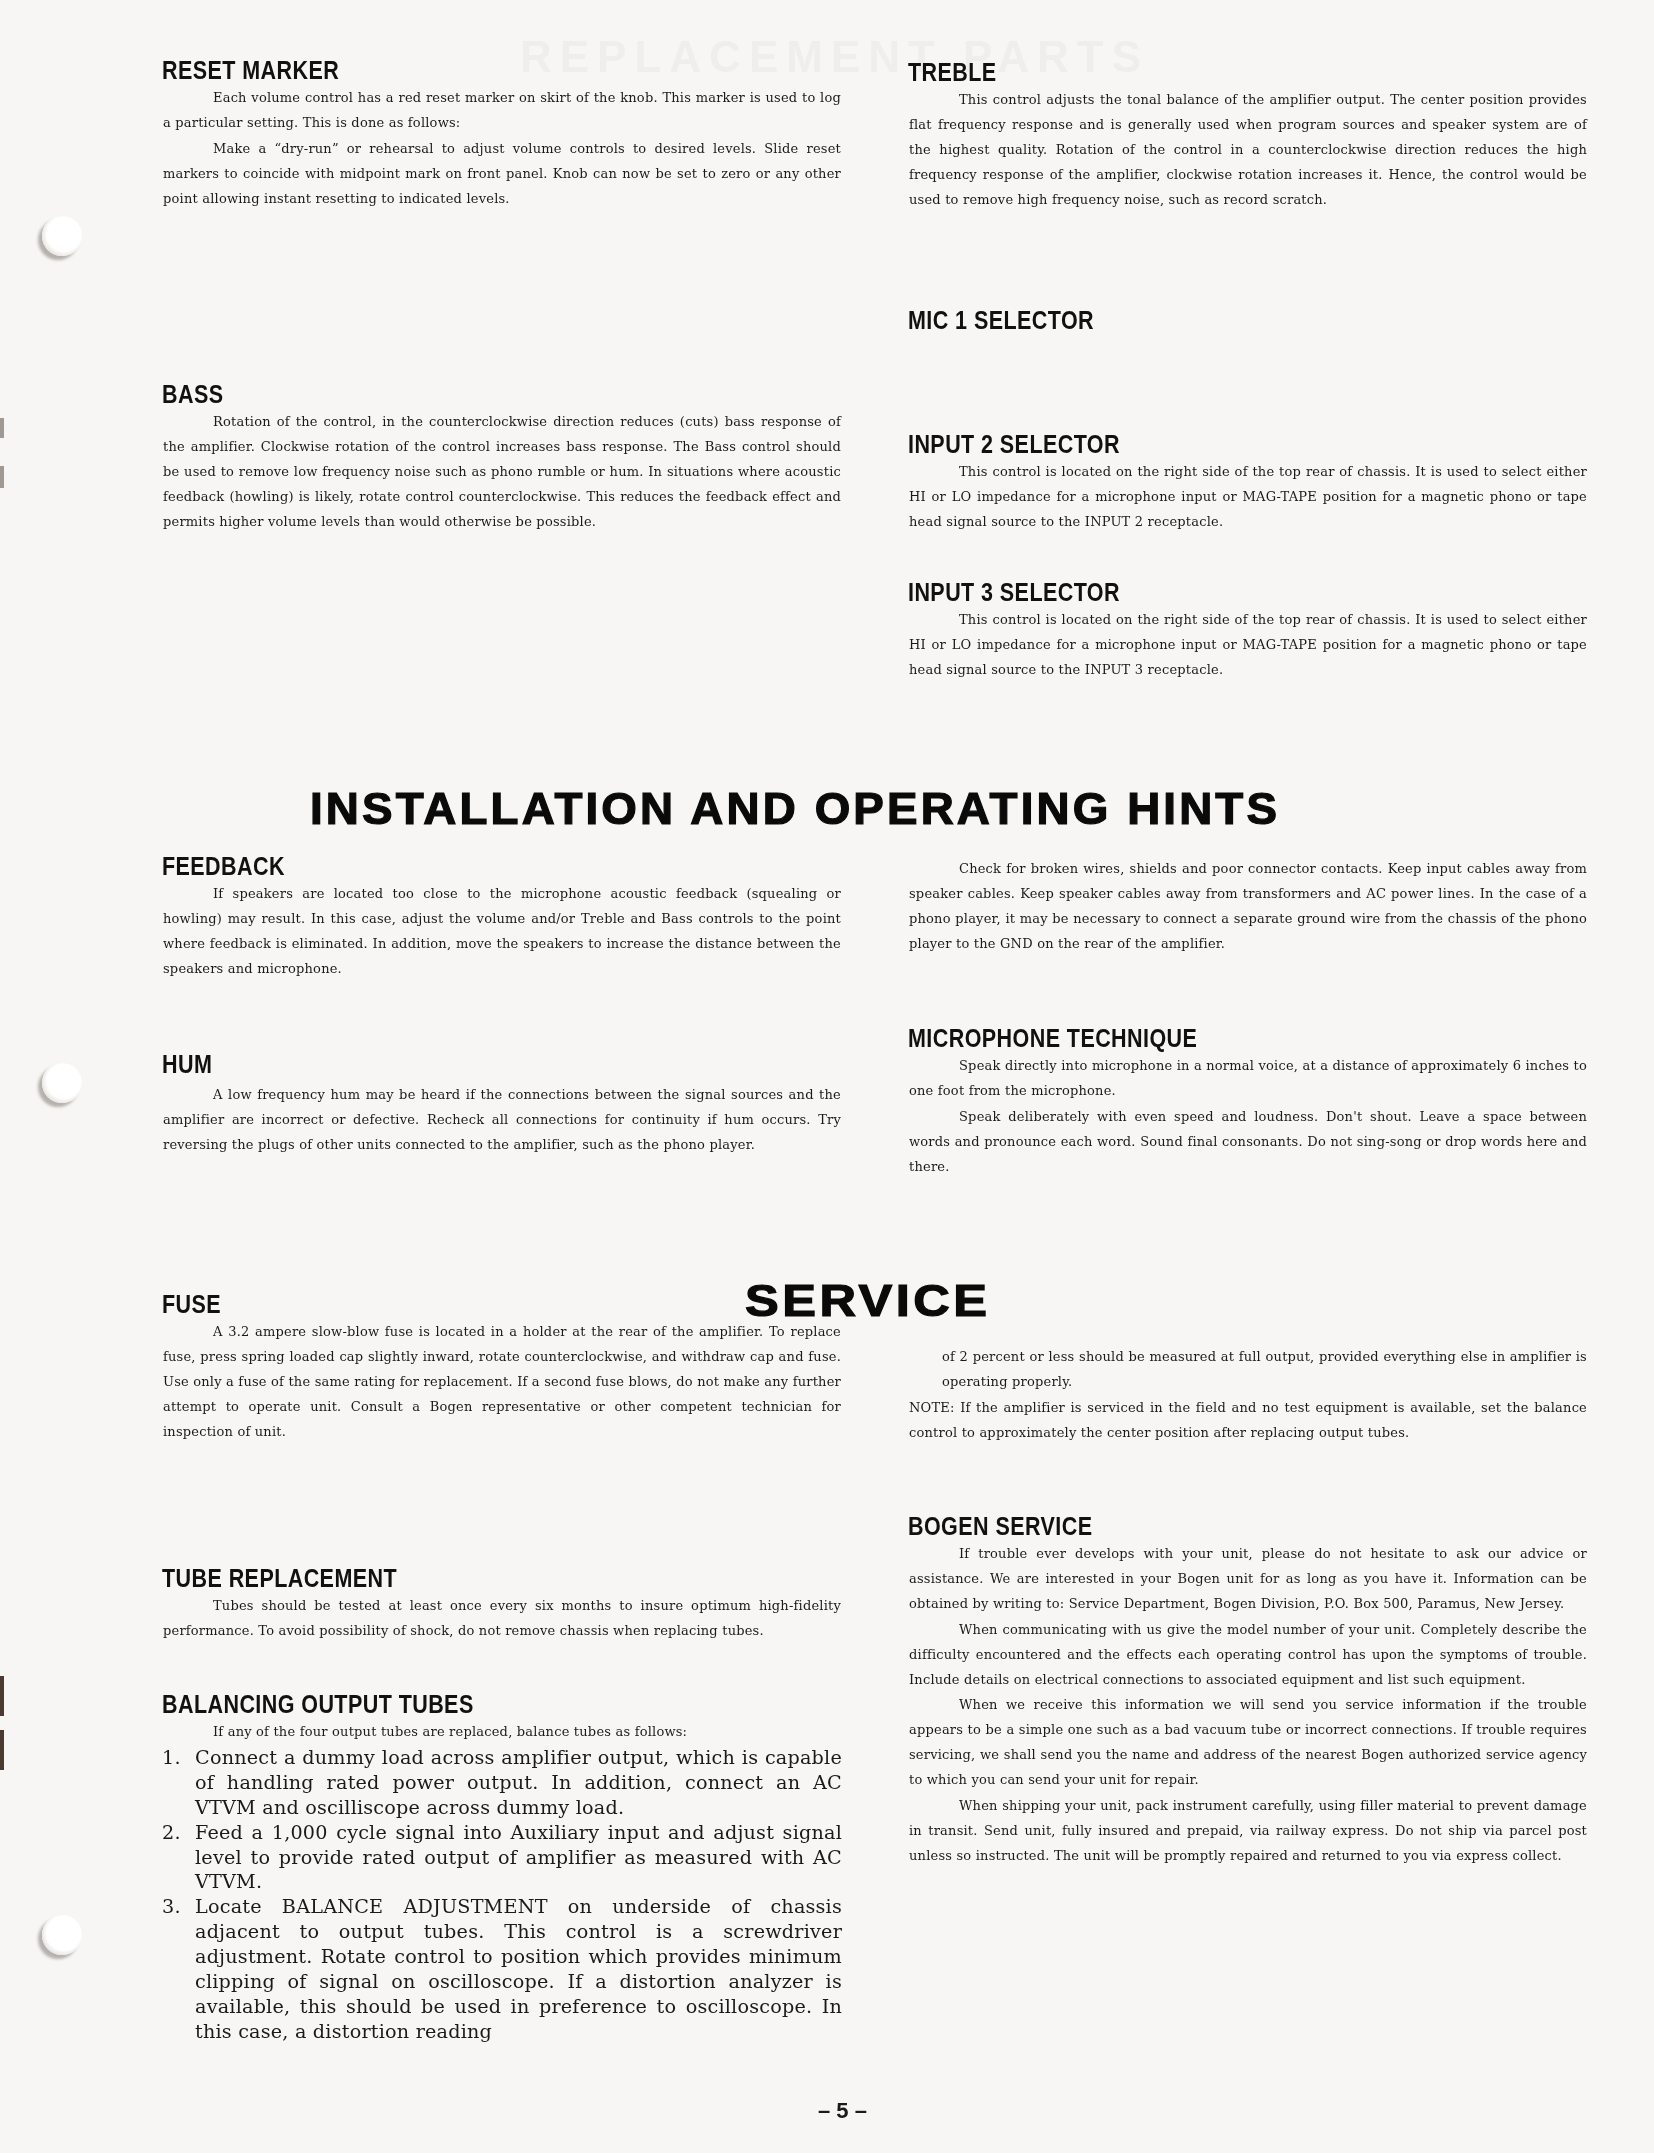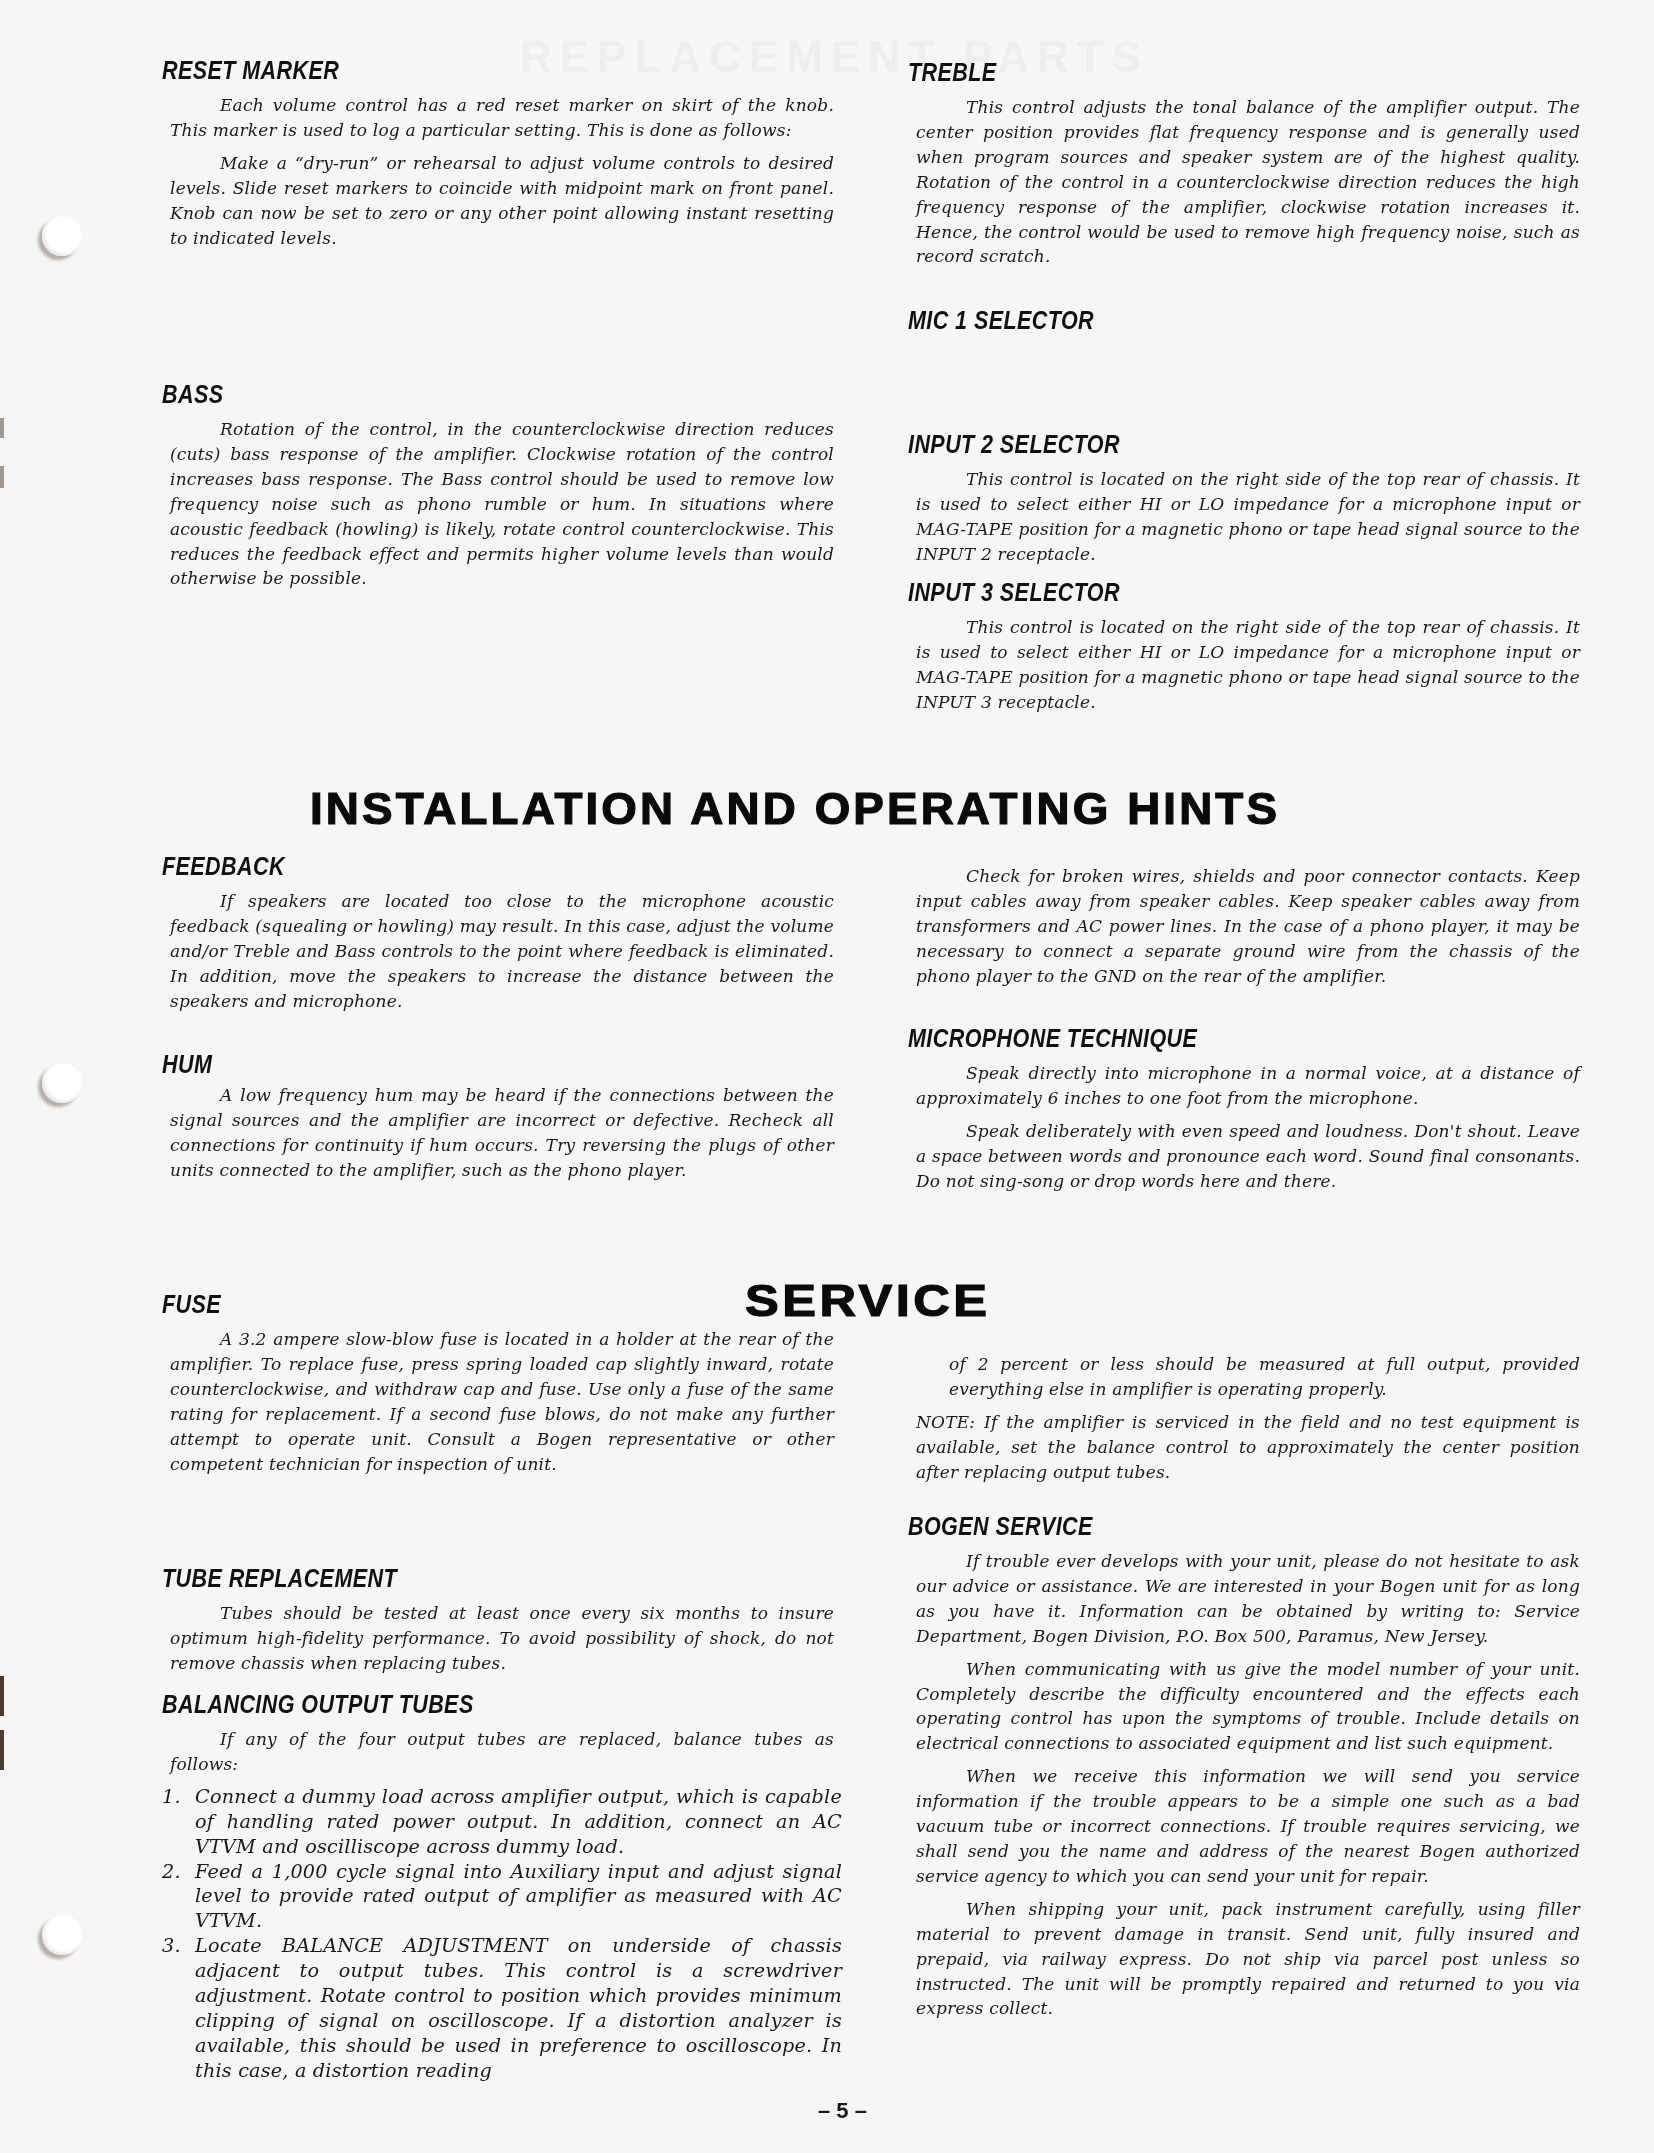--- a/index.html
+++ b/index.html
@@ -19,32 +19,32 @@
     text-align: center;
   }
   .punch {
     position: absolute; width: 40px; height: 40px; border-radius: 50%;
     background: radial-gradient(circle at 55% 45%, #ffffff 55%, #e4e2de 75%, #9a9794 100%);
     box-shadow: -4px 4px 3px rgba(60,50,40,0.35);
   }
   .edge-mark {
     position: absolute; left: 0; width: 4px; background: #4a3a30;
   }
-  .col { position: absolute; width: 680px; font-style: italic; }
+  .col { position: absolute; width: 680px; }
   .col-left { left: 162px; }
   .col-right { left: 908px; }
   .sect { position: absolute; }
   h3 {
     margin: 0; font-family: "Liberation Sans", sans-serif;
     font-weight: bold; font-size: 25px; letter-spacing: 0.5px;
     transform: scaleX(0.86); transform-origin: left center;
     color: #111;
   }
   p {
-    margin: 8px; font-size: 17px; line-height: 24.9px;
+    margin: 1px; font-size: 13px; line-height: 24.9px;
     text-align: justify; text-align-last: left;
     letter-spacing: 0.2px;
   }
   p.indent { text-indent: 50px; }
   ol { margin: 0; padding-left: 0; list-style: none; }
   ol li { position: relative; padding-left: 33px; font-size: 19.2px; line-height: 24.9px; text-align: justify; letter-spacing: 0.2px; }
   ol li .num { position: absolute; left: 0; top: 0; }
   h2 {
     position: absolute; margin: 0;
     font-family: "Liberation Sans", sans-serif; font-weight: 900;

